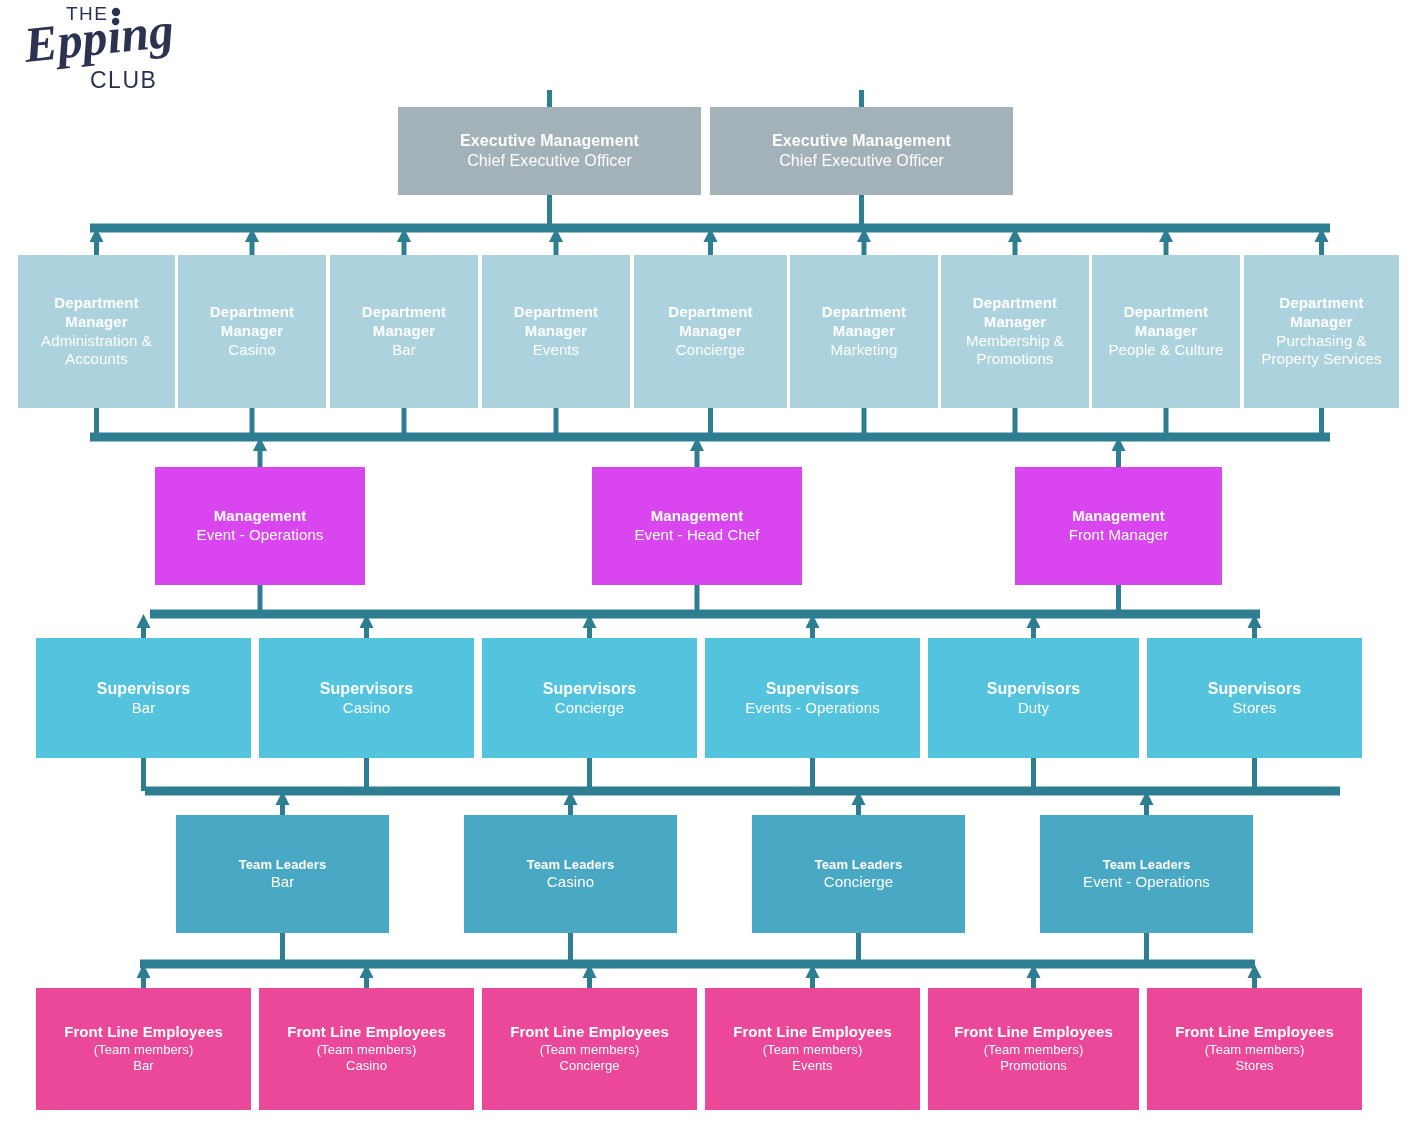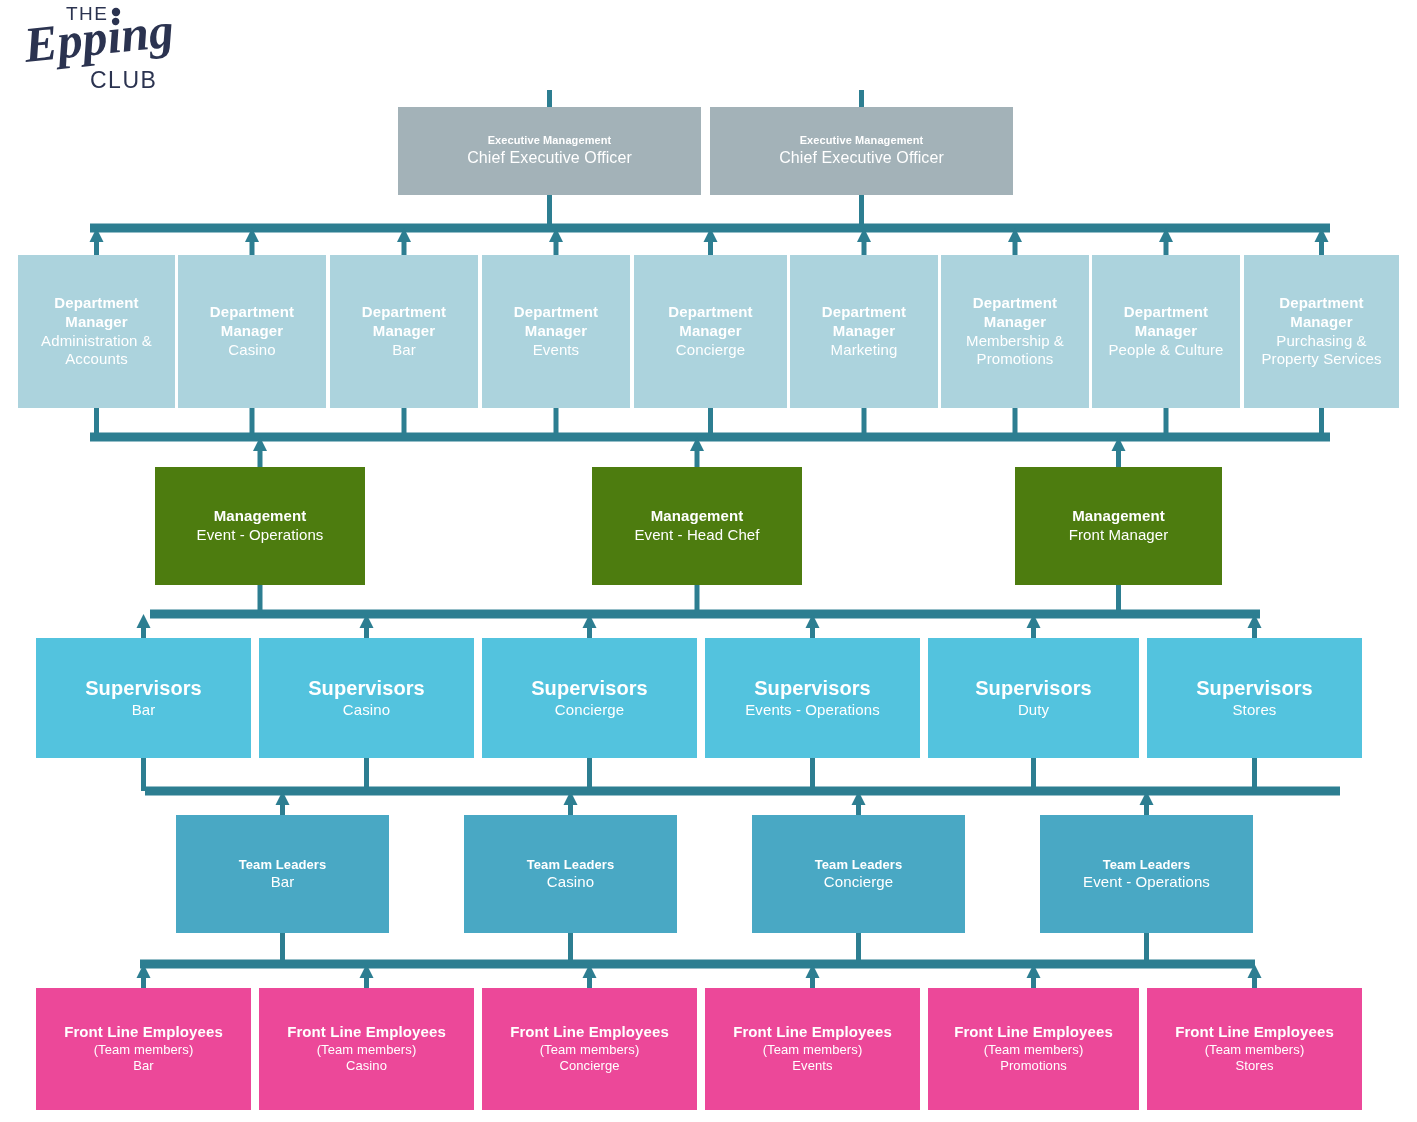--- a/index.html
+++ b/index.html
@@ -64,33 +64,33 @@
   .node .sub {
     font-weight: normal;
     letter-spacing: .1px;
   }
 
   
   .lvl-ceo  { background: #606a80; }
   .lvl-ceo .title { font-size: 17px; }
 
   .lvl-exec { background: #a3b2b8; }
-  .lvl-exec .title { font-size: 11px; }
+  .lvl-exec .title { font-size: 16px; }
   .lvl-exec .sub   { font-size: 16px; }
 
   .lvl-dept { background: #acd3dd; }
   .lvl-dept .title { font-size: 15px; }
   .lvl-dept .sub   { font-size: 15px; }
 
-  .lvl-mgmt { background: #4d7c0f; }
+  .lvl-mgmt { background: #d946ef; }
   .lvl-mgmt .title { font-size: 15px; }
   .lvl-mgmt .sub   { font-size: 15px; }
 
   .lvl-sup  { background: #53c3de; }
-  .lvl-sup .title { font-size: 20px; }
+  .lvl-sup .title { font-size: 16px; }
   .lvl-sup .sub   { font-size: 15px; }
 
   .lvl-tl   { background: #49a8c4; }
   .lvl-tl .title { font-size: 13px; }
   .lvl-tl .sub   { font-size: 15px; }
 
   .lvl-fle  { background: #ec4899; }
   .lvl-fle .title { font-size: 15px; }
   .lvl-fle .sub   { font-size: 13px; }
 </style>

